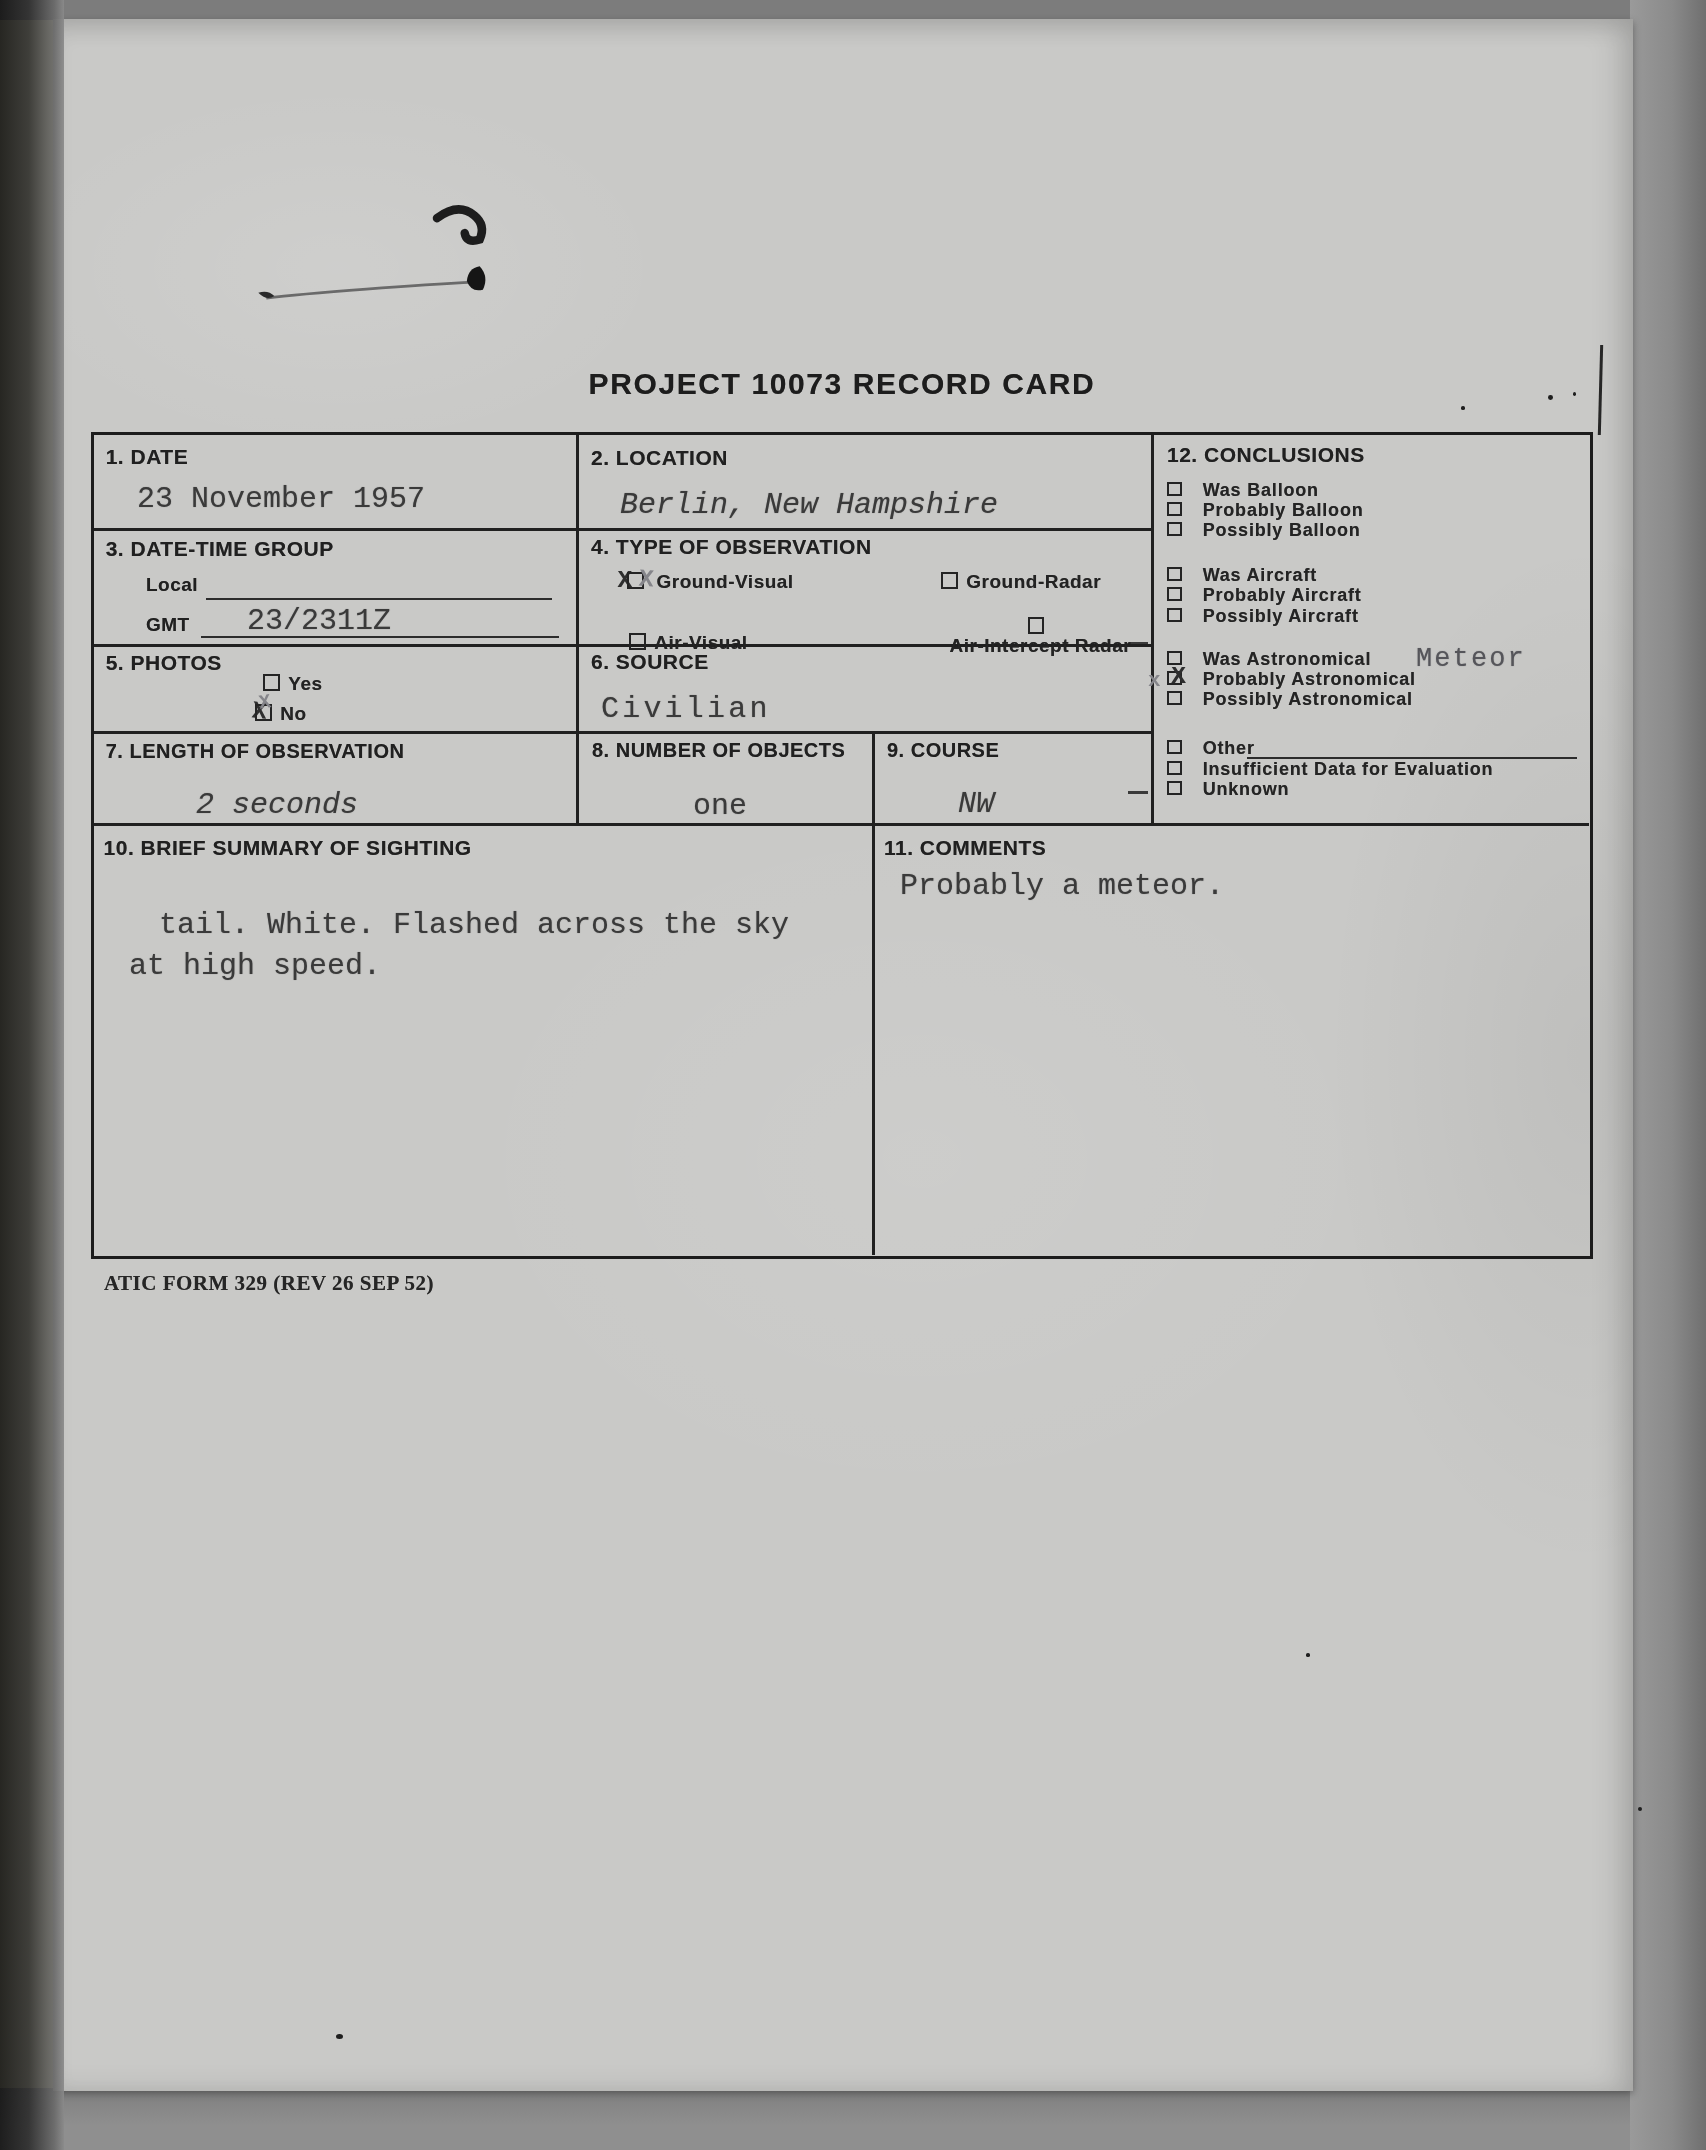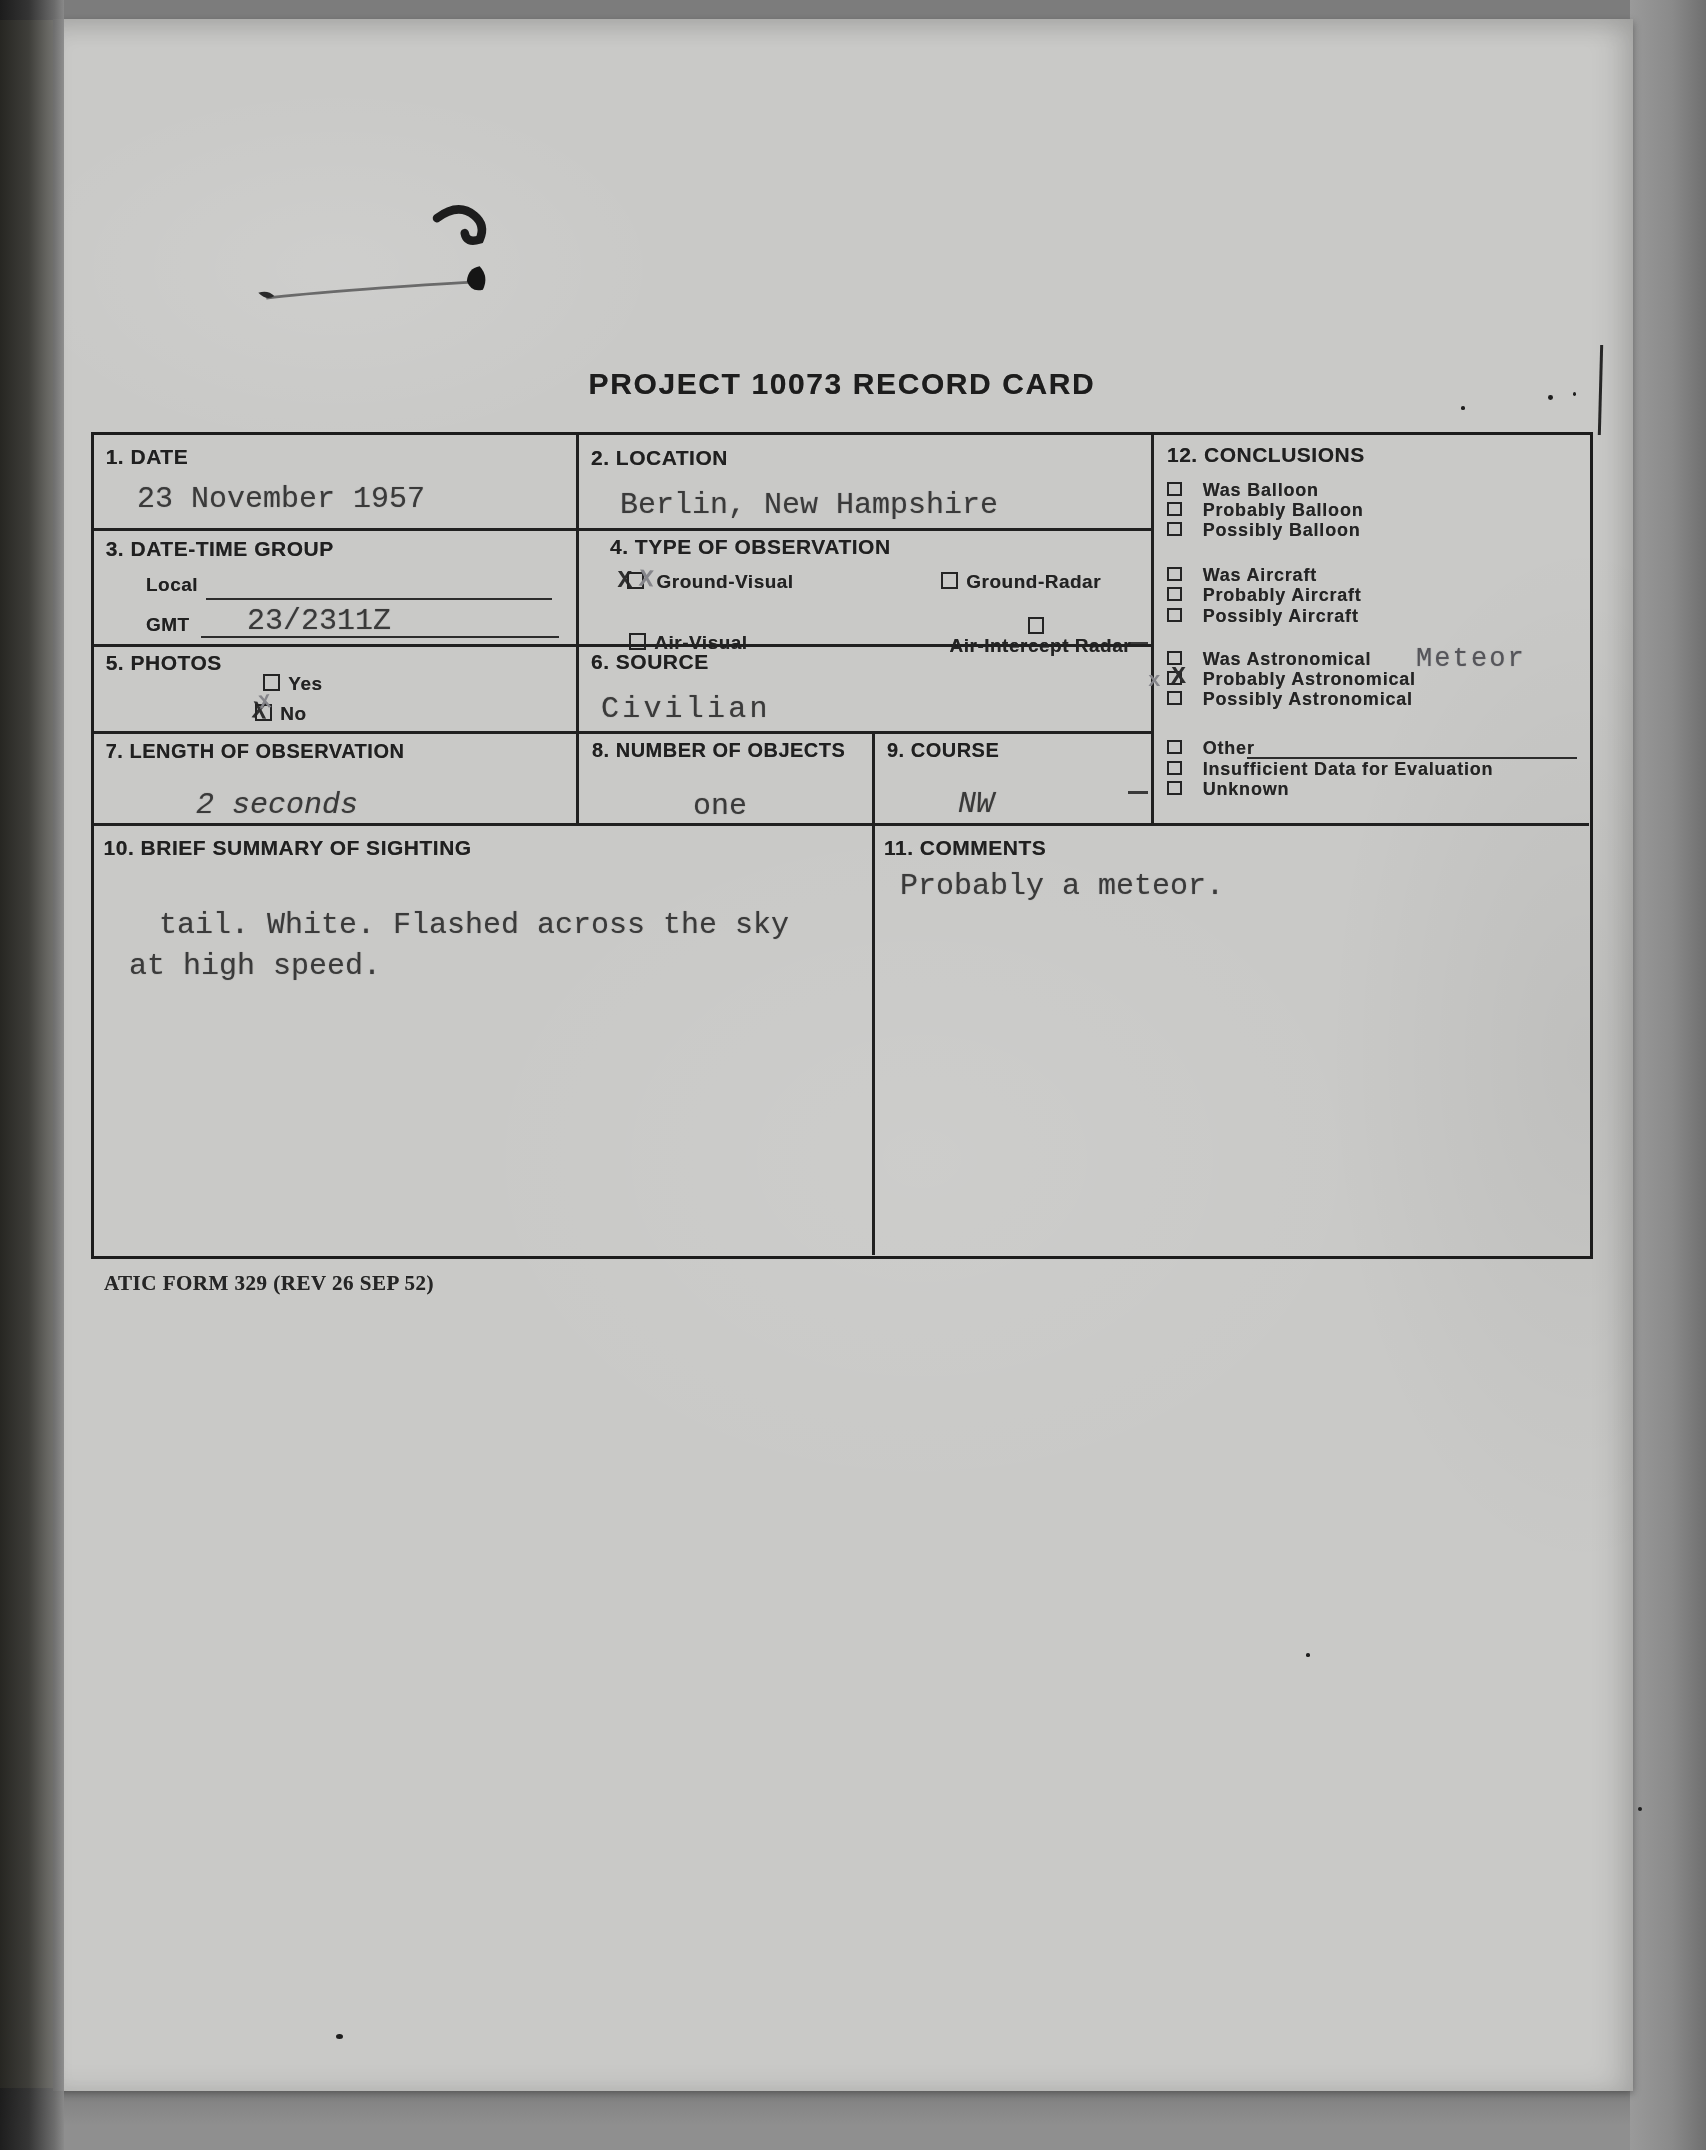--- a/index.html
+++ b/index.html
@@ -110,30 +110,30 @@
     <div class="vline" style="left:1057px;top:0;height:388px;"></div>
     <div class="hline" style="left:0;top:93px;width:1057px;"></div>
     <div class="hline" style="left:0;top:209px;width:1057px;"></div>
     <div class="hline" style="left:0;top:296px;width:1057px;"></div>
     <div class="hline" style="left:0;top:388px;width:1495px;"></div>
 
     <div class="flabel" style="left:11.7px;top:9.6px;">1. DATE</div>
     <div class="typed" style="left:43px;top:47px;">23 November 1957</div>
 
     <div class="flabel" style="left:497px;top:10.7px;">2. LOCATION</div>
-    <div class="typed" style="left:526px;top:53px;">Berlin, New Hampshire</div>
+    <div class="typed" style="left:526px;top:53px;font-style:italic;">Berlin, New Hampshire</div>
 
     <div class="flabel" style="left:11.7px;top:102px;">3. DATE-TIME GROUP</div>
     <div class="flabel" style="left:52px;top:140px;font-size:19px;">Local</div>
     <div class="blank" style="left:112px;top:140px;width:346px;height:23.4px;"></div>
     <div class="flabel" style="left:52px;top:180px;font-size:19px;">GMT</div>
     <div class="typed" style="left:153px;top:169px;">23/2311Z</div>
     <div class="blank" style="left:107px;top:178px;width:358px;height:23.4px;"></div>
 
-    <div class="flabel" style="left:516px;top:100px;">4. TYPE OF OBSERVATION</div>
+    <div class="flabel" style="left:497px;top:100px;">4. TYPE OF OBSERVATION</div>
     <div class="opt" style="left:533px;top:137px;">
       <span class="cbwrap gv checked">
         <span class="xmark x1">X</span>
         <span class="cb"></span>
         <span class="xmark x2 faint">X</span>
       </span>
       <span class="optlabel" style="margin-left:12.8px;">Ground-Visual</span>
     </div>
     <div class="opt" style="left:847px;top:137px;">
       <span class="cbwrap">

